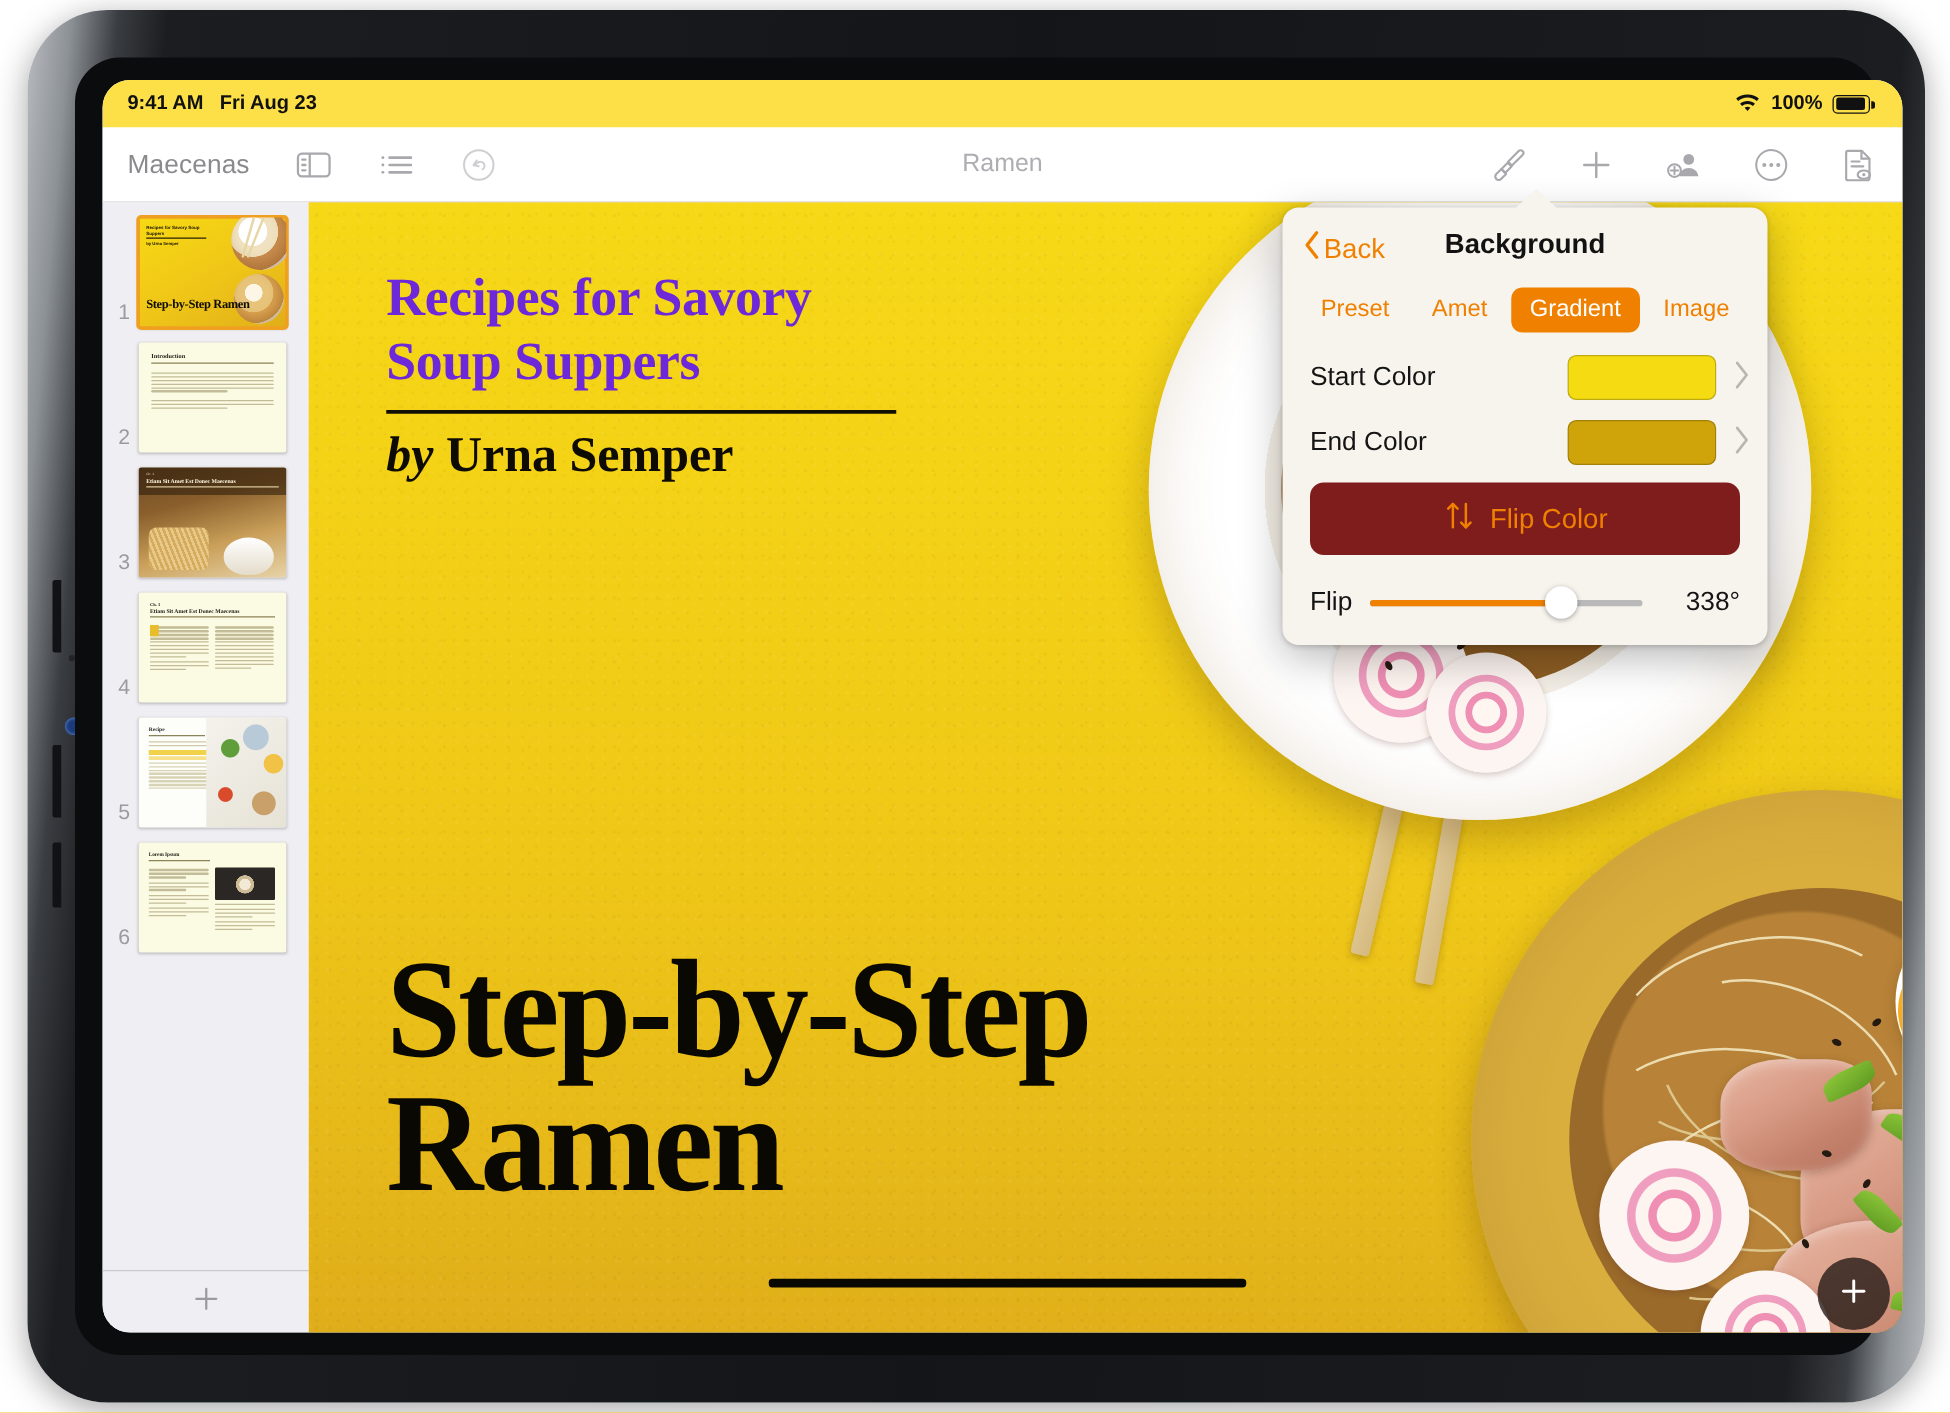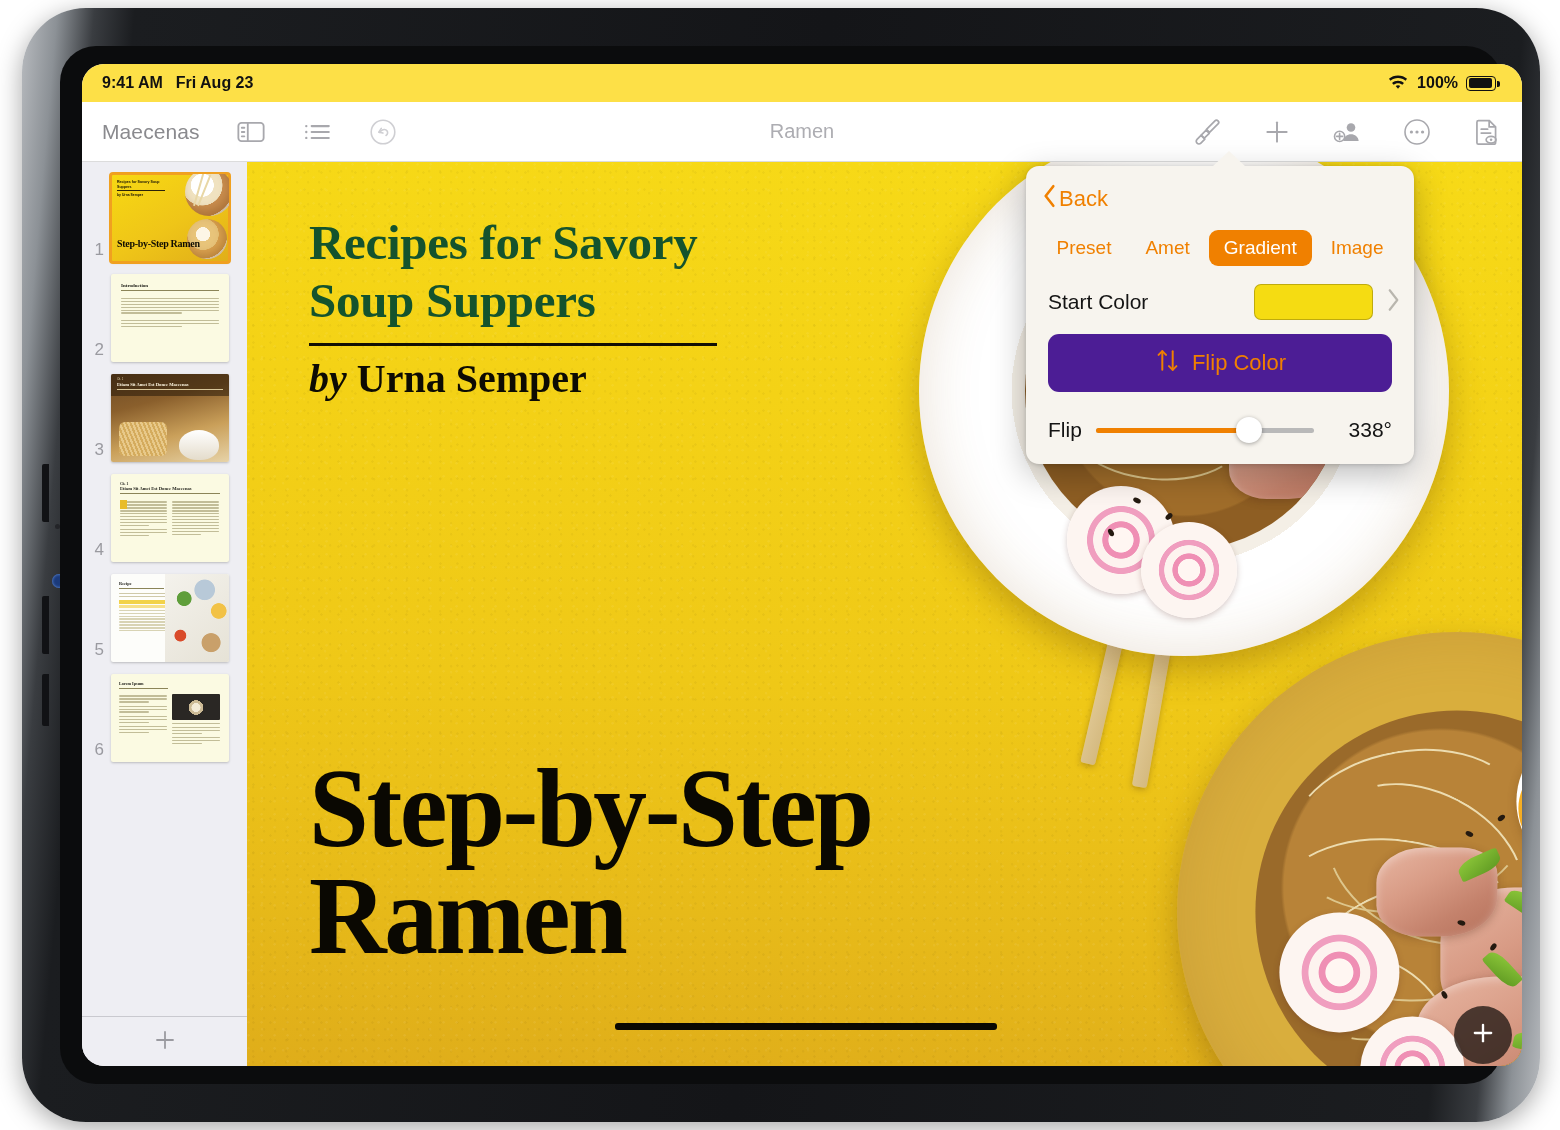--- a/index.html
+++ b/index.html
@@ -291,23 +291,23 @@
     background: linear-gradient(180deg,#ffffff,#efe8da);
     transform: rotate(-8deg);
     box-shadow: 0 3px 9px rgba(80,50,10,.25);
   }
 
   
   #page-text { position:absolute; inset:0; padding: 52px 0 0 62px; }
   .doc-title {
     font-family:"Liberation Serif", serif;
     font-weight: bold;
-    font-size: 49px;
+    font-size: 43px;
     line-height: 1.18;
-    color: #14532d;
+    color: #6d28d9;
     letter-spacing: -.3px;
     max-width: 470px;
   }
   .title-rule { width: 408px; height: 3px; background:#120f04; margin: 13px 0 9px; }
   .doc-author {
     font-family:"Liberation Serif", serif;
     font-size: 40px;
     font-weight: bold;
     color:#0d0b03;
   }
@@ -383,21 +383,21 @@
   .color-row .lbl { font-size: 21px; color:#141414; }
   .swatch {
     margin-left:auto;
     width: 119px; height: 36px; border-radius: 7px;
     border: 1px solid rgba(0,0,0,.22);
   }
   .chev-right { width: 13px; height: 24px; color:#b9b6ae; margin-left: 14px; }
 
   #flip-btn {
     margin: 6px 22px 0;
-    height: 58px; background:#4c1d95; border-radius: 11px;
+    height: 58px; background:#7f1d1d; border-radius: 11px;
     display:flex; align-items:center; justify-content:center; gap: 11px;
     color:#F08000; font-size: 22px;
   }
   .flip-arrows { width: 27px; height: 27px; color:#F08000; }
 
   #angle-row {
     display:flex; align-items:center; gap: 14px;
     padding: 26px 22px 0;
   }
   #angle-label { font-size: 21px; color:#141414; }
@@ -792,39 +792,49 @@
 
         <div id="popover-header">
           <span id="back-btn">
             <span>
               <svg class="chev-left" viewBox="0 0 12 22" fill="none" stroke="currentColor" stroke-width="2.4" stroke-linecap="round" stroke-linejoin="round">
                 <polyline points="9.5,2 2.5,11 9.5,20"></polyline>
               </svg>
             </span>
             <span>Back</span>
           </span>
+          <span id="popover-title">Background</span>
         </div>
 
         <div id="segmented">
           <span class="seg">Preset</span>
           <span class="seg">Amet</span>
           <span class="seg active">Gradient</span>
           <span class="seg">Image</span>
         </div>
 
         <div class="color-row" style="margin-top:10px;">
           <span class="lbl">Start Color</span>
           <span class="swatch" style="background: rgb(245, 220, 18);"></span>
           <span>
             <svg class="chev-right" viewBox="0 0 12 22" fill="none" stroke="currentColor" stroke-width="2" stroke-linecap="round" stroke-linejoin="round">
               <polyline points="2.5,2 9.5,11 2.5,20"></polyline>
             </svg>
           </span>
         </div>
 
+        <div class="color-row">
+          <span class="lbl">End Color</span>
+          <span class="swatch" style="background: rgb(207, 164, 11);"></span>
+          <span>
+            <svg class="chev-right" viewBox="0 0 12 22" fill="none" stroke="currentColor" stroke-width="2" stroke-linecap="round" stroke-linejoin="round">
+              <polyline points="2.5,2 9.5,11 2.5,20"></polyline>
+            </svg>
+          </span>
+        </div>
 
         <div id="flip-btn">
           <span>
             <svg class="flip-arrows" viewBox="0 0 26 26" fill="none" stroke="currentColor" stroke-width="1.9" stroke-linecap="round" stroke-linejoin="round">
               <line x1="8" y1="22" x2="8" y2="4"></line>
               <polyline points="4.4,7.6 8,4 11.6,7.6"></polyline>
               <line x1="18" y1="4" x2="18" y2="22"></line>
               <polyline points="14.4,18.4 18,22 21.6,18.4"></polyline>
             </svg>
           </span>

